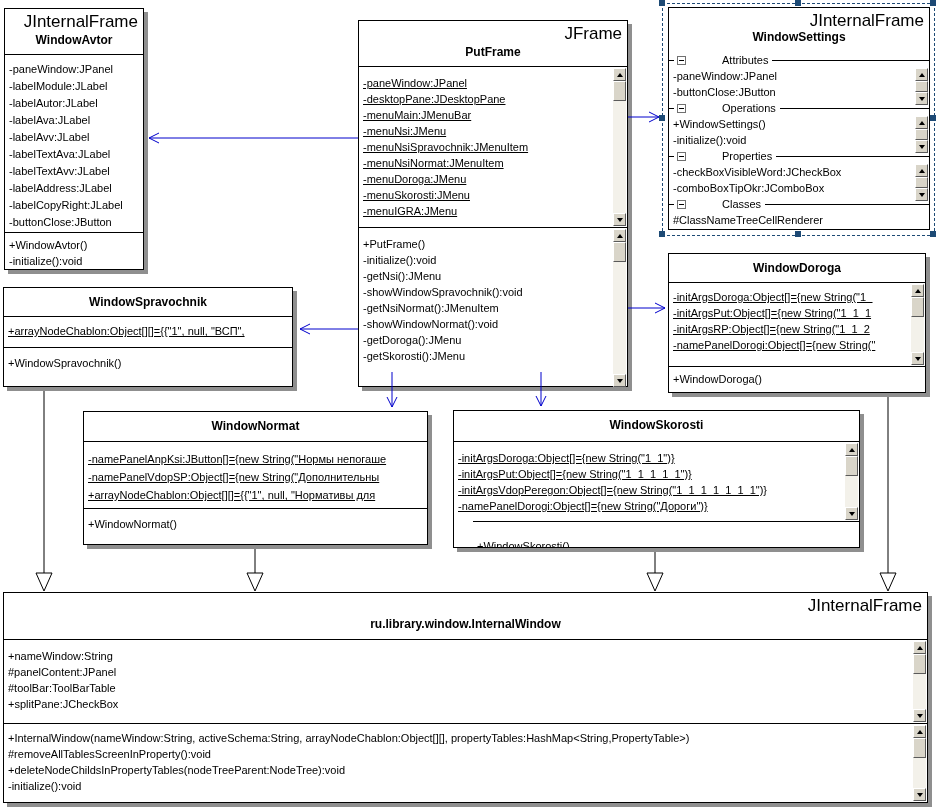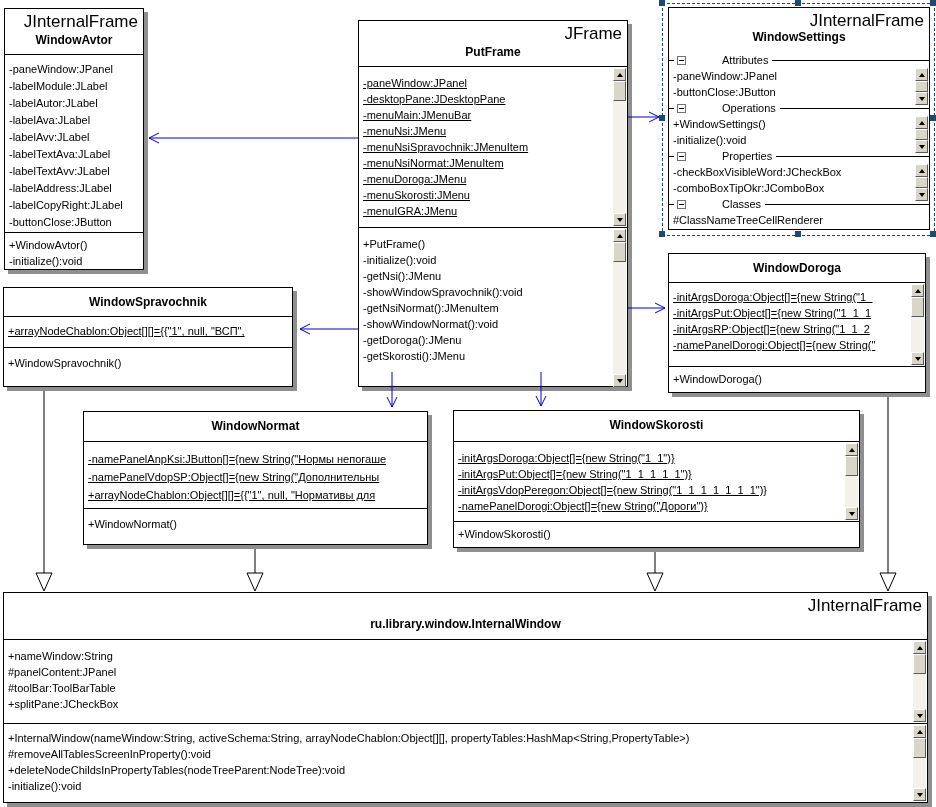--- a/index.html
+++ b/index.html
@@ -274,21 +274,21 @@
         <div class="sb-btn">
             <span class="arr up"></span>
           </div>
         <div class="sb-thumb"></div>
         <div class="sb-track"></div>
         <div class="sb-btn">
             <span class="arr down"></span>
           </div>
       </div>
     </div>
-    <div class="cmp sep" style="height:26px;padding-top:4px;">
+    <div class="cmp sep" style="height:26px;padding-top:16px;margin-left:19px;">
       <div class="row">+WindowSkorosti()</div>
     </div>
   </div>
 
   <div class="box" style="left:3px;top:592px;width:925px;height:211px;">
     <div class="hdr" style="height:47px;">
       <div class="stereo">JInternalFrame</div>
       <div class="cname big">ru.library.window.InternalWindow</div>
     </div>
     <div class="cmp pt8" style="height:83px;">

